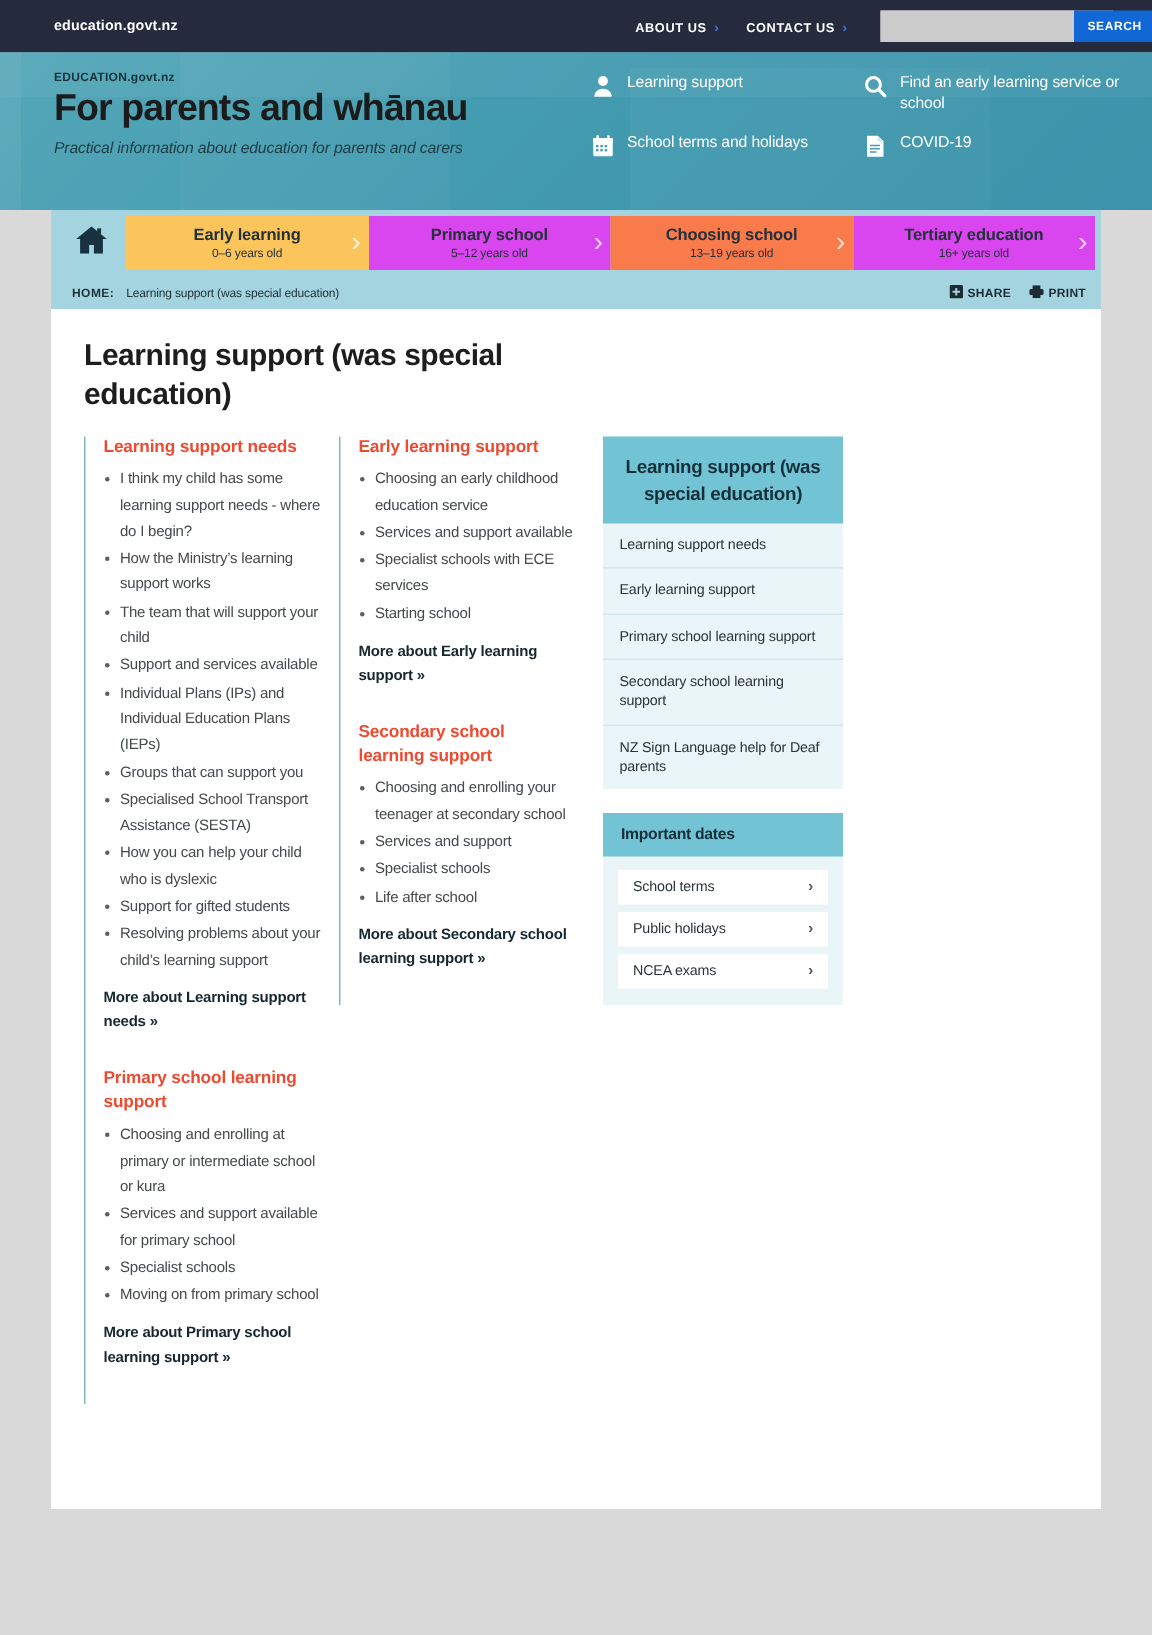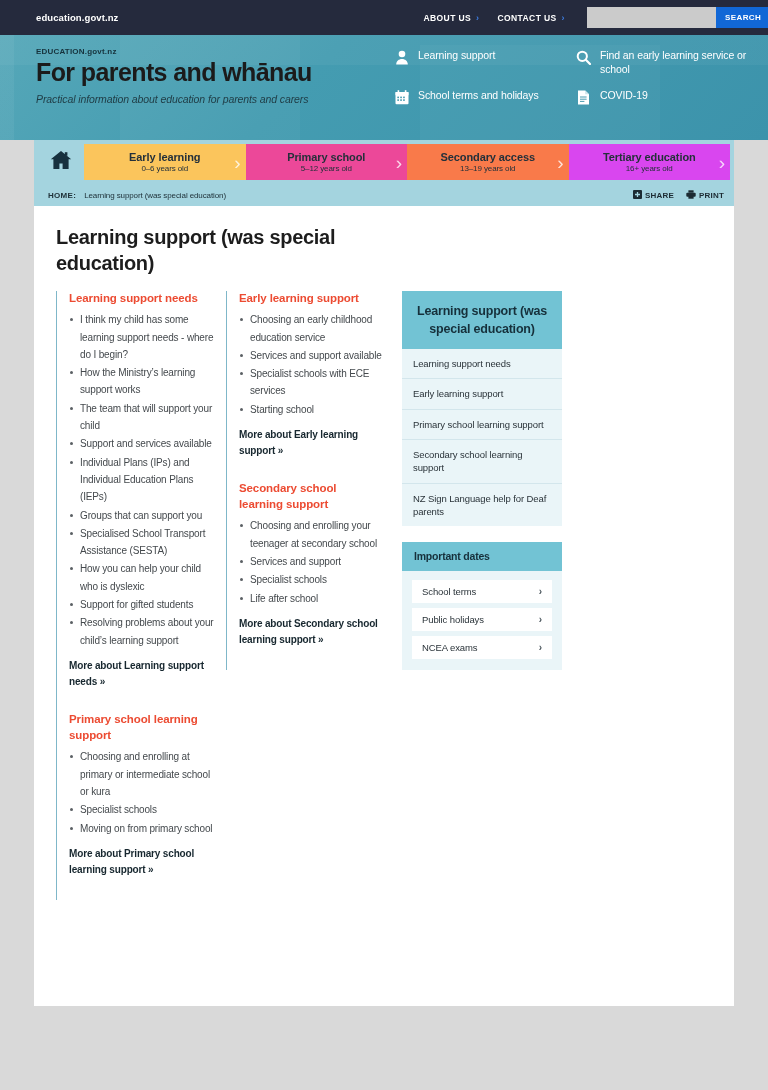--- a/index.html
+++ b/index.html
@@ -429,27 +429,27 @@
             <path d="M11 1 0.8 9.3h2.6V19h6V13.4h3.2V19h6V9.3h2.6z" fill="#17313f"></path>
             <rect x="14.8" y="2.2" width="2.6" height="3.6" fill="#17313f"></rect>
           </svg>
       </span>
     </div>
     <div class="tab" style="background:#fbc55c">
       <span class="tab-title">Early learning</span>
       <span class="tab-sub">0–6 years old</span>
       <span class="arrow">›</span>
     </div>
-    <div class="tab" style="background:#ec4899">
+    <div class="tab" style="background:#d946ef">
       <span class="tab-title">Primary school</span>
       <span class="tab-sub">5–12 years old</span>
       <span class="arrow">›</span>
     </div>
     <div class="tab" style="background:#f97a4a">
-      <span class="tab-title">Secondary access</span>
+      <span class="tab-title">Choosing school</span>
       <span class="tab-sub">13–19 years old</span>
       <span class="arrow">›</span>
     </div>
     <div class="tab" style="background:#d946ef">
       <span class="tab-title">Tertiary education</span>
       <span class="tab-sub">16+ years old</span>
       <span class="arrow">›</span>
     </div>
   </div>
 
@@ -497,20 +497,21 @@
           <li>How you can help your child who is dyslexic</li>
           <li>Support for gifted students</li>
           <li>Resolving problems about your child’s learning support</li>
         </ul>
         <div class="more">More about Learning support needs »</div>
 
         <div class="gap-block">
           <div class="sec-head">Primary school learning support</div>
           <ul class="links">
             <li>Choosing and enrolling at primary or intermediate school or kura</li>
+            <li>Services and support available for primary school</li>
             <li>Specialist schools</li>
             <li>Moving on from primary school</li>
           </ul>
           <div class="more">More about Primary school learning support »</div>
         </div>
       </div>
 
       <div class="col col-3">
         <div class="sec-head">Early learning support</div>
         <ul class="links">

